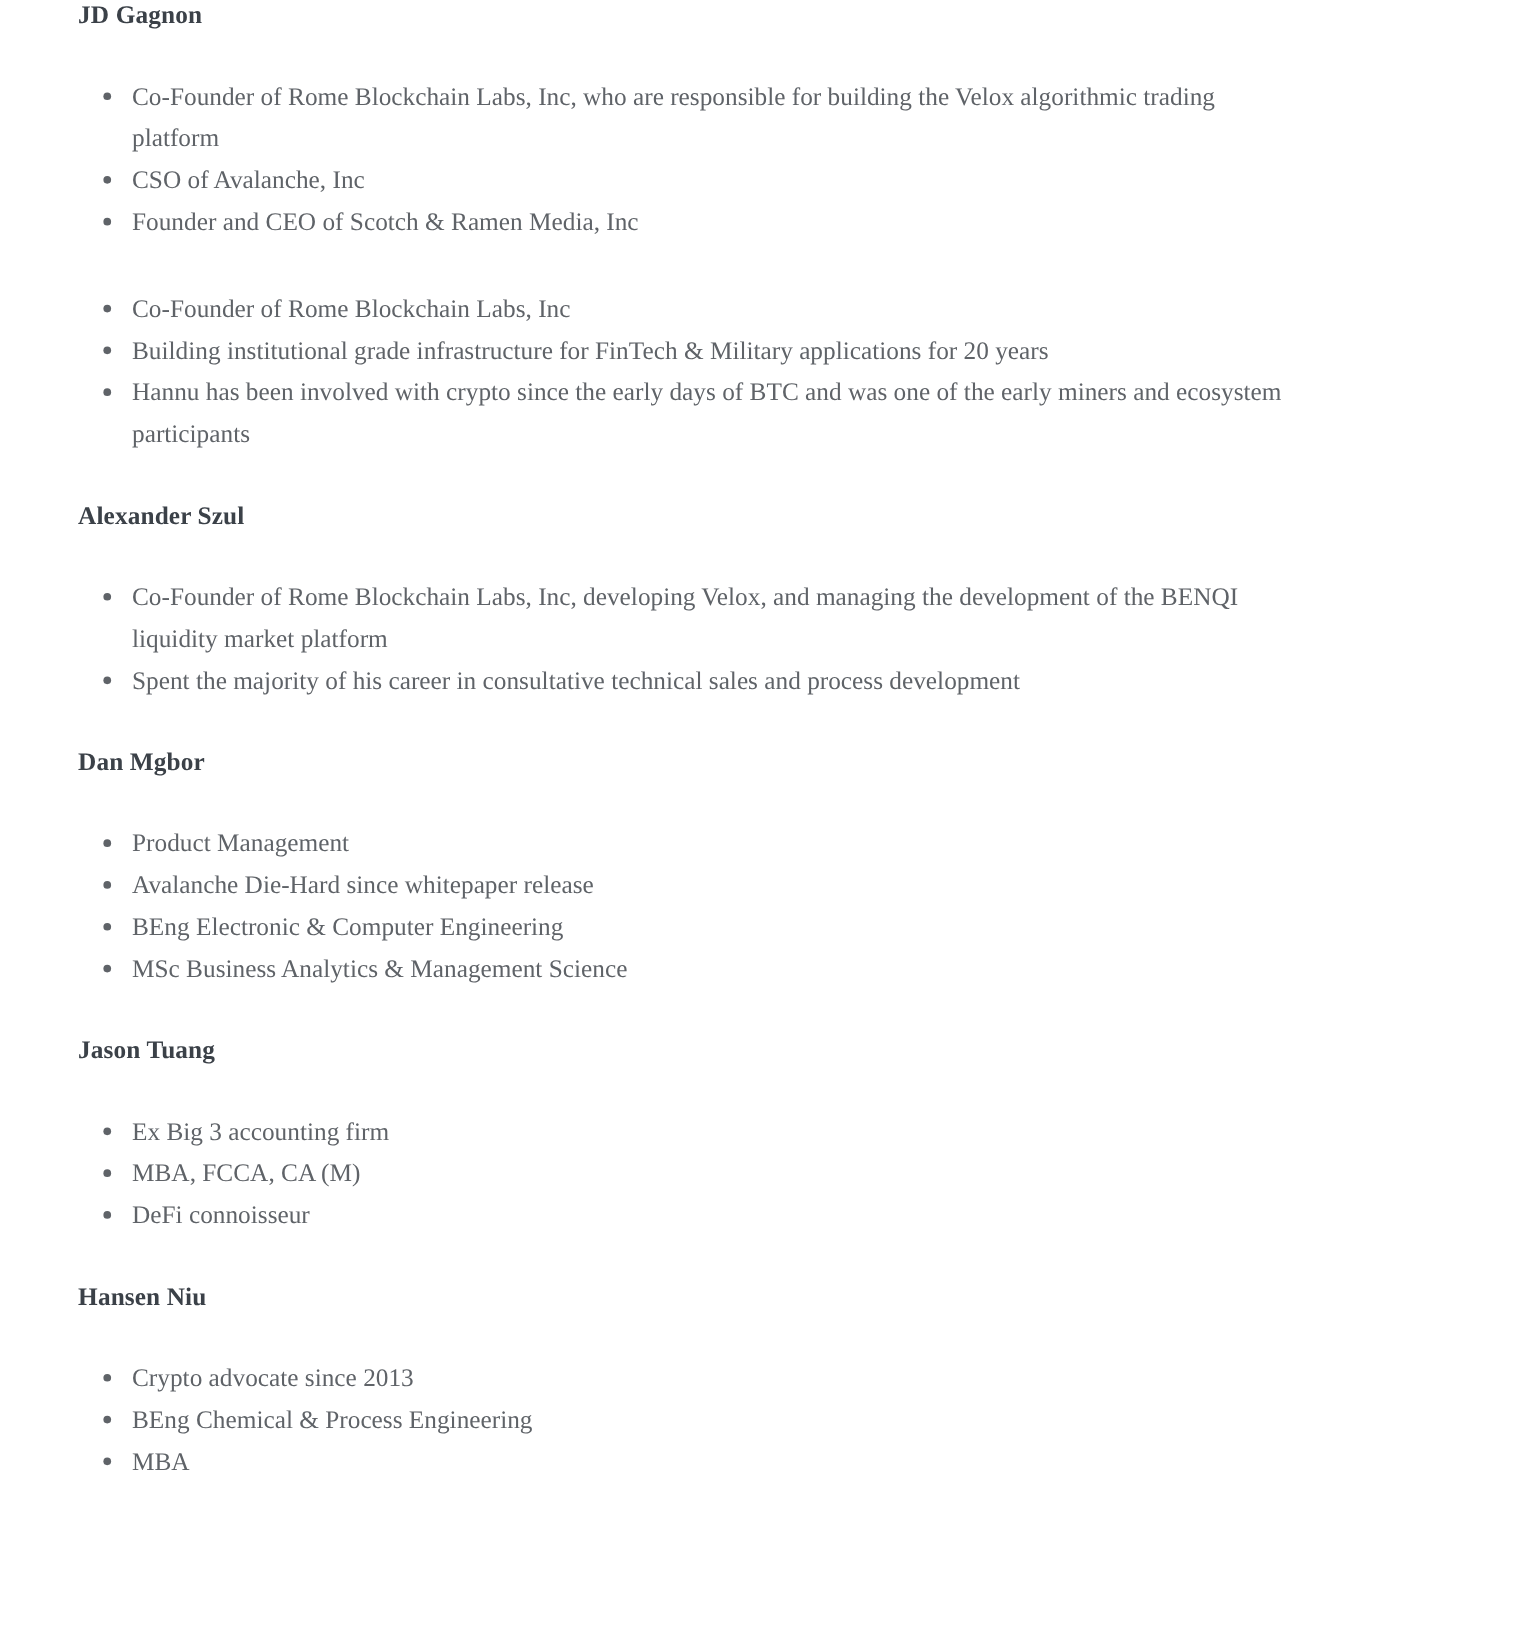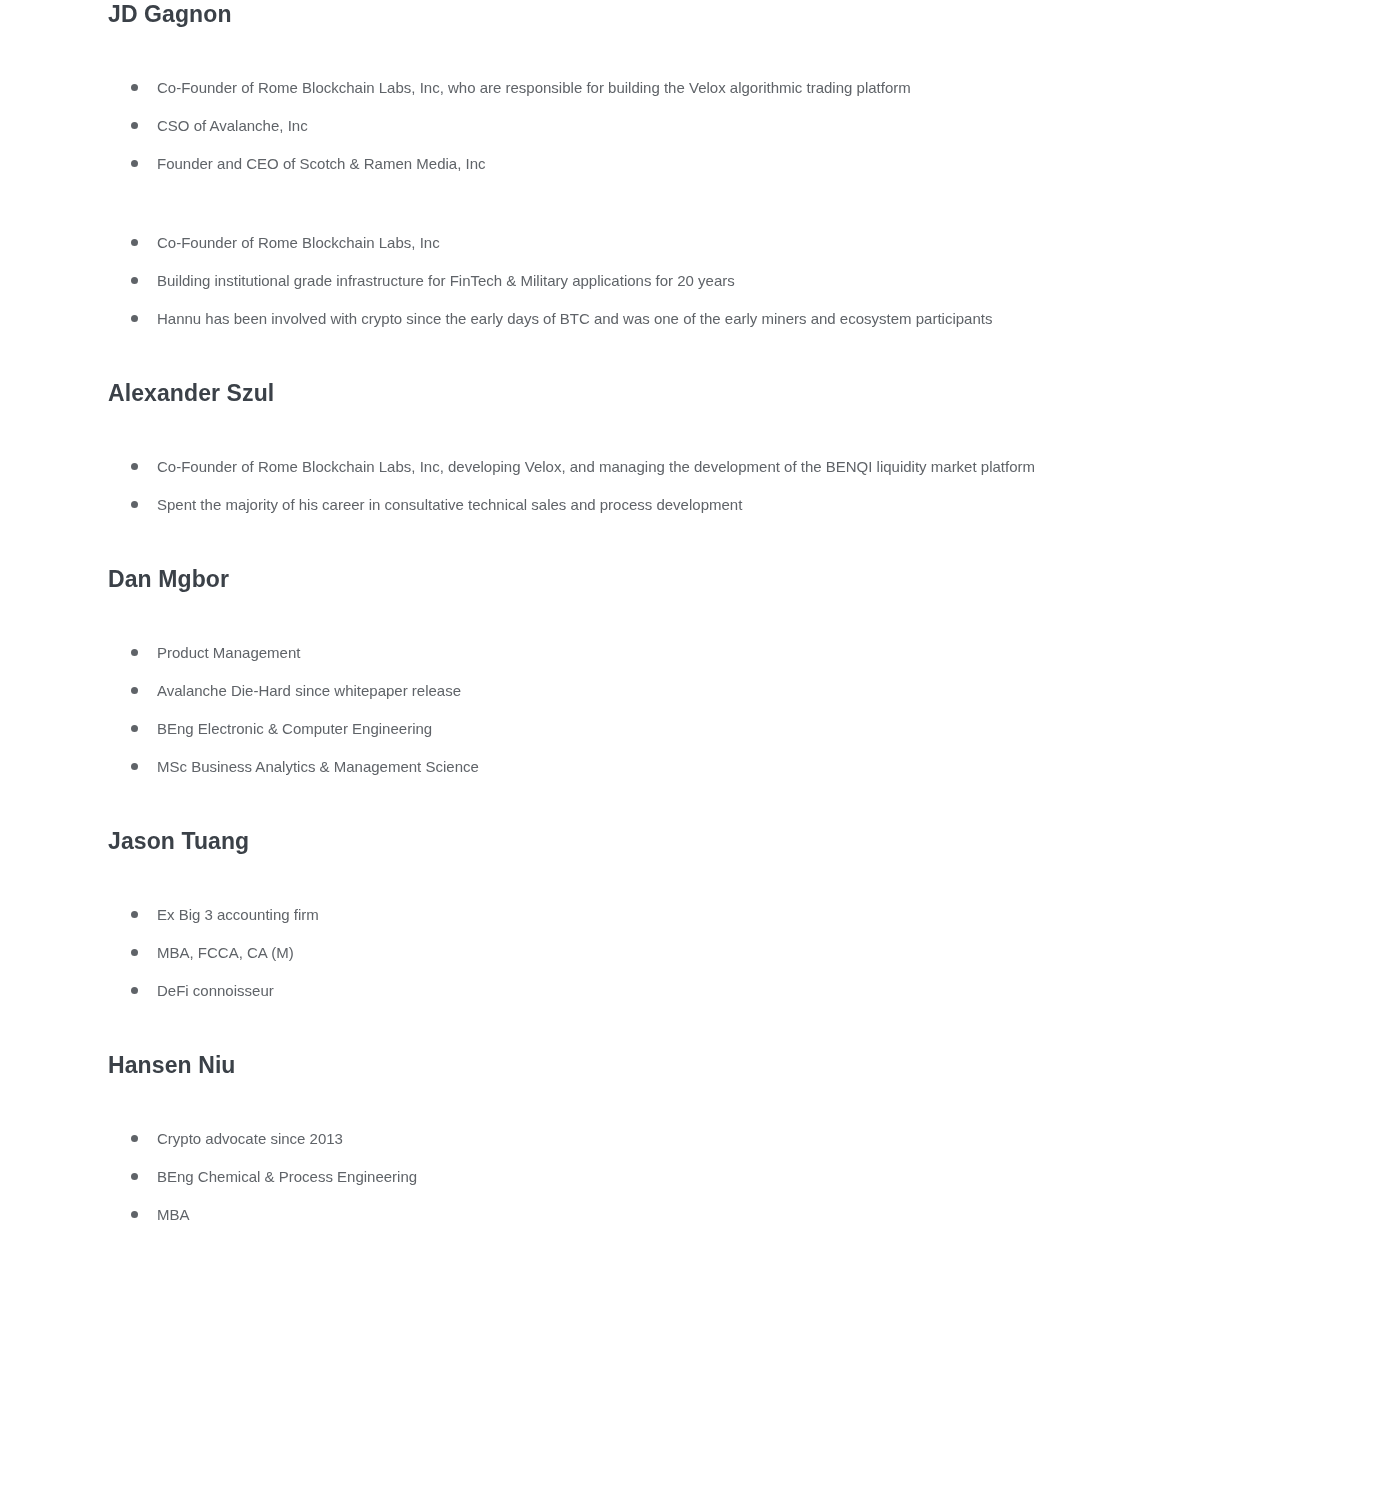--- a/index.html
+++ b/index.html
@@ -9,22 +9,23 @@
   }
   body {
     width: 1384px;
     height: 1500px;
     overflow: hidden;
     font-family: "Liberation Sans", "DejaVu Sans", sans-serif;
     -webkit-font-smoothing: antialiased;
   }
   .page {
     padding-top: 0;
-    margin-left: 108px;
+    margin-left: 71px;
     width: 1150px;
+    font-family: Liberation Serif, serif;
   }
   .member-section { margin: 0; }
   .member-heading {
     margin: 0;
     font-size: 23px;
     line-height: 28px;
     font-weight: bold;
     color: #3b4148;
     letter-spacing: 0.1px;
   }
@@ -32,21 +33,21 @@
     list-style: none;
     margin: 41px 0;
     padding: 0 0 0 49px;
     width: 1099px;
     box-sizing: border-box;
   }
   .bio-item {
     position: relative;
     margin: 0;
     padding: 0;
-    font-size: 15px;
+    font-size: 23px;
     line-height: 38px;
     color: #5f6368;
     max-width: 1050px;
   }
   .bio-item::before {
     content: "";
     position: absolute;
     left: -26px;
     top: 15px;
     width: 7px;

